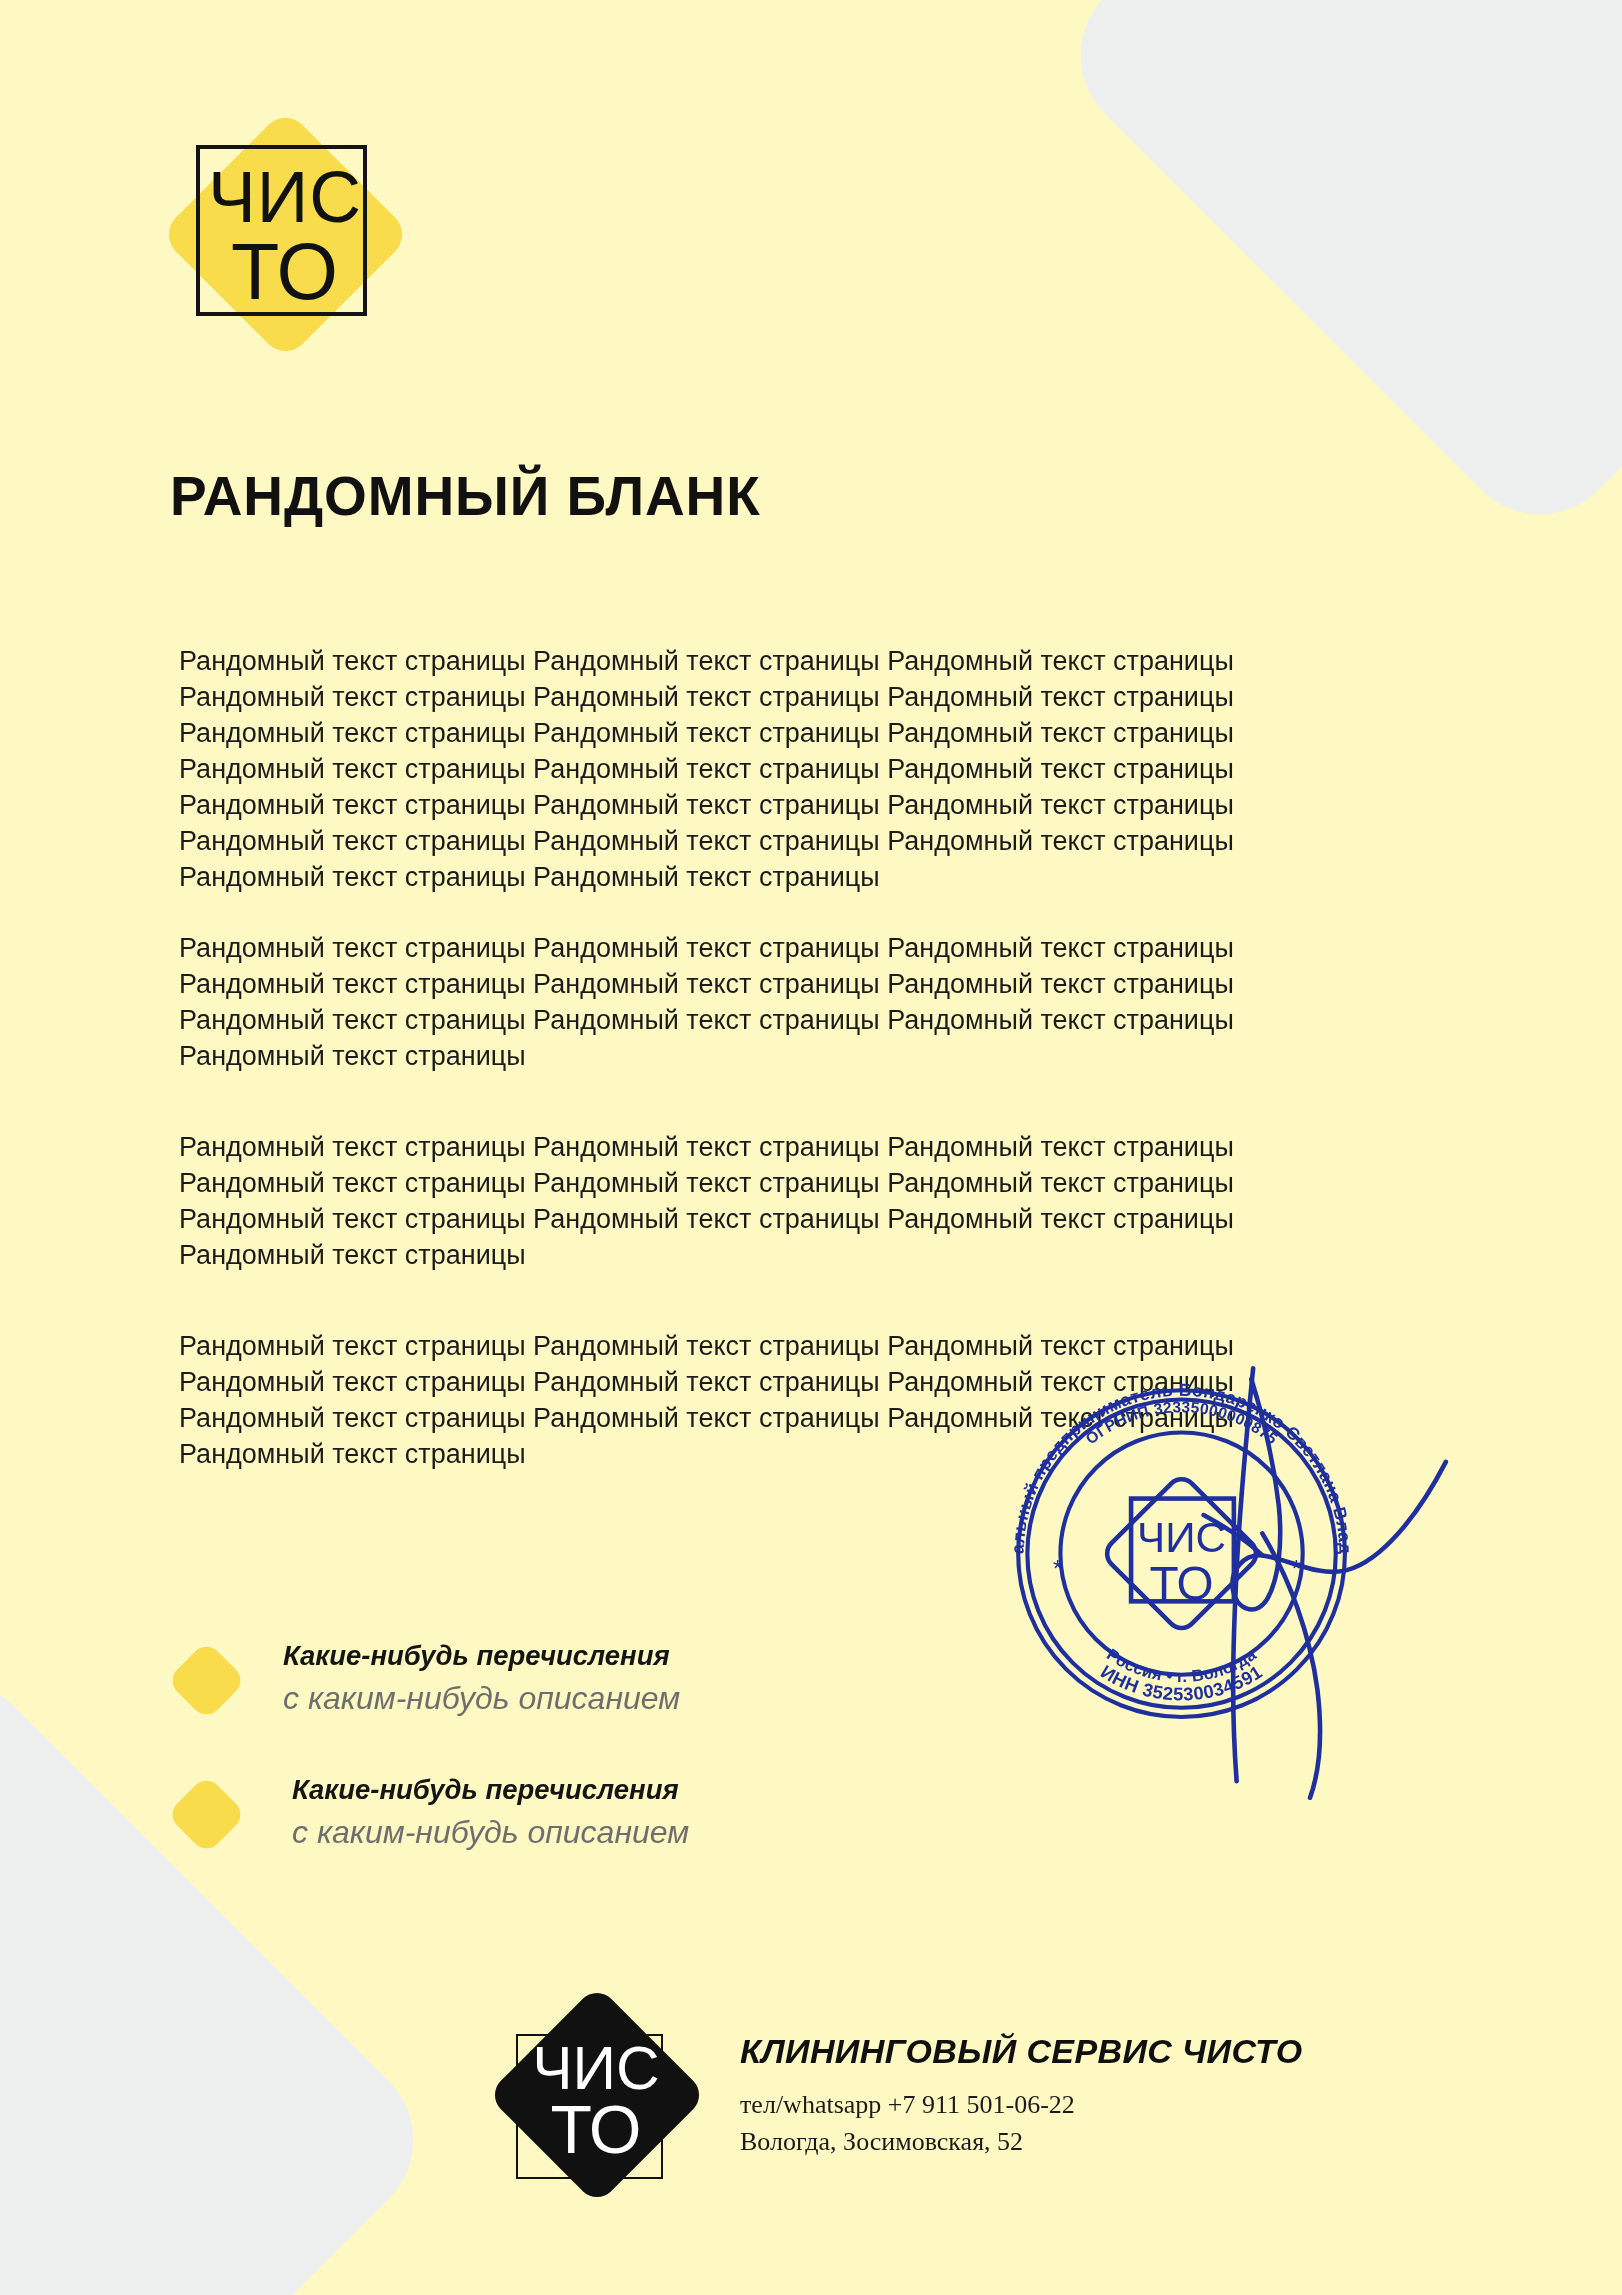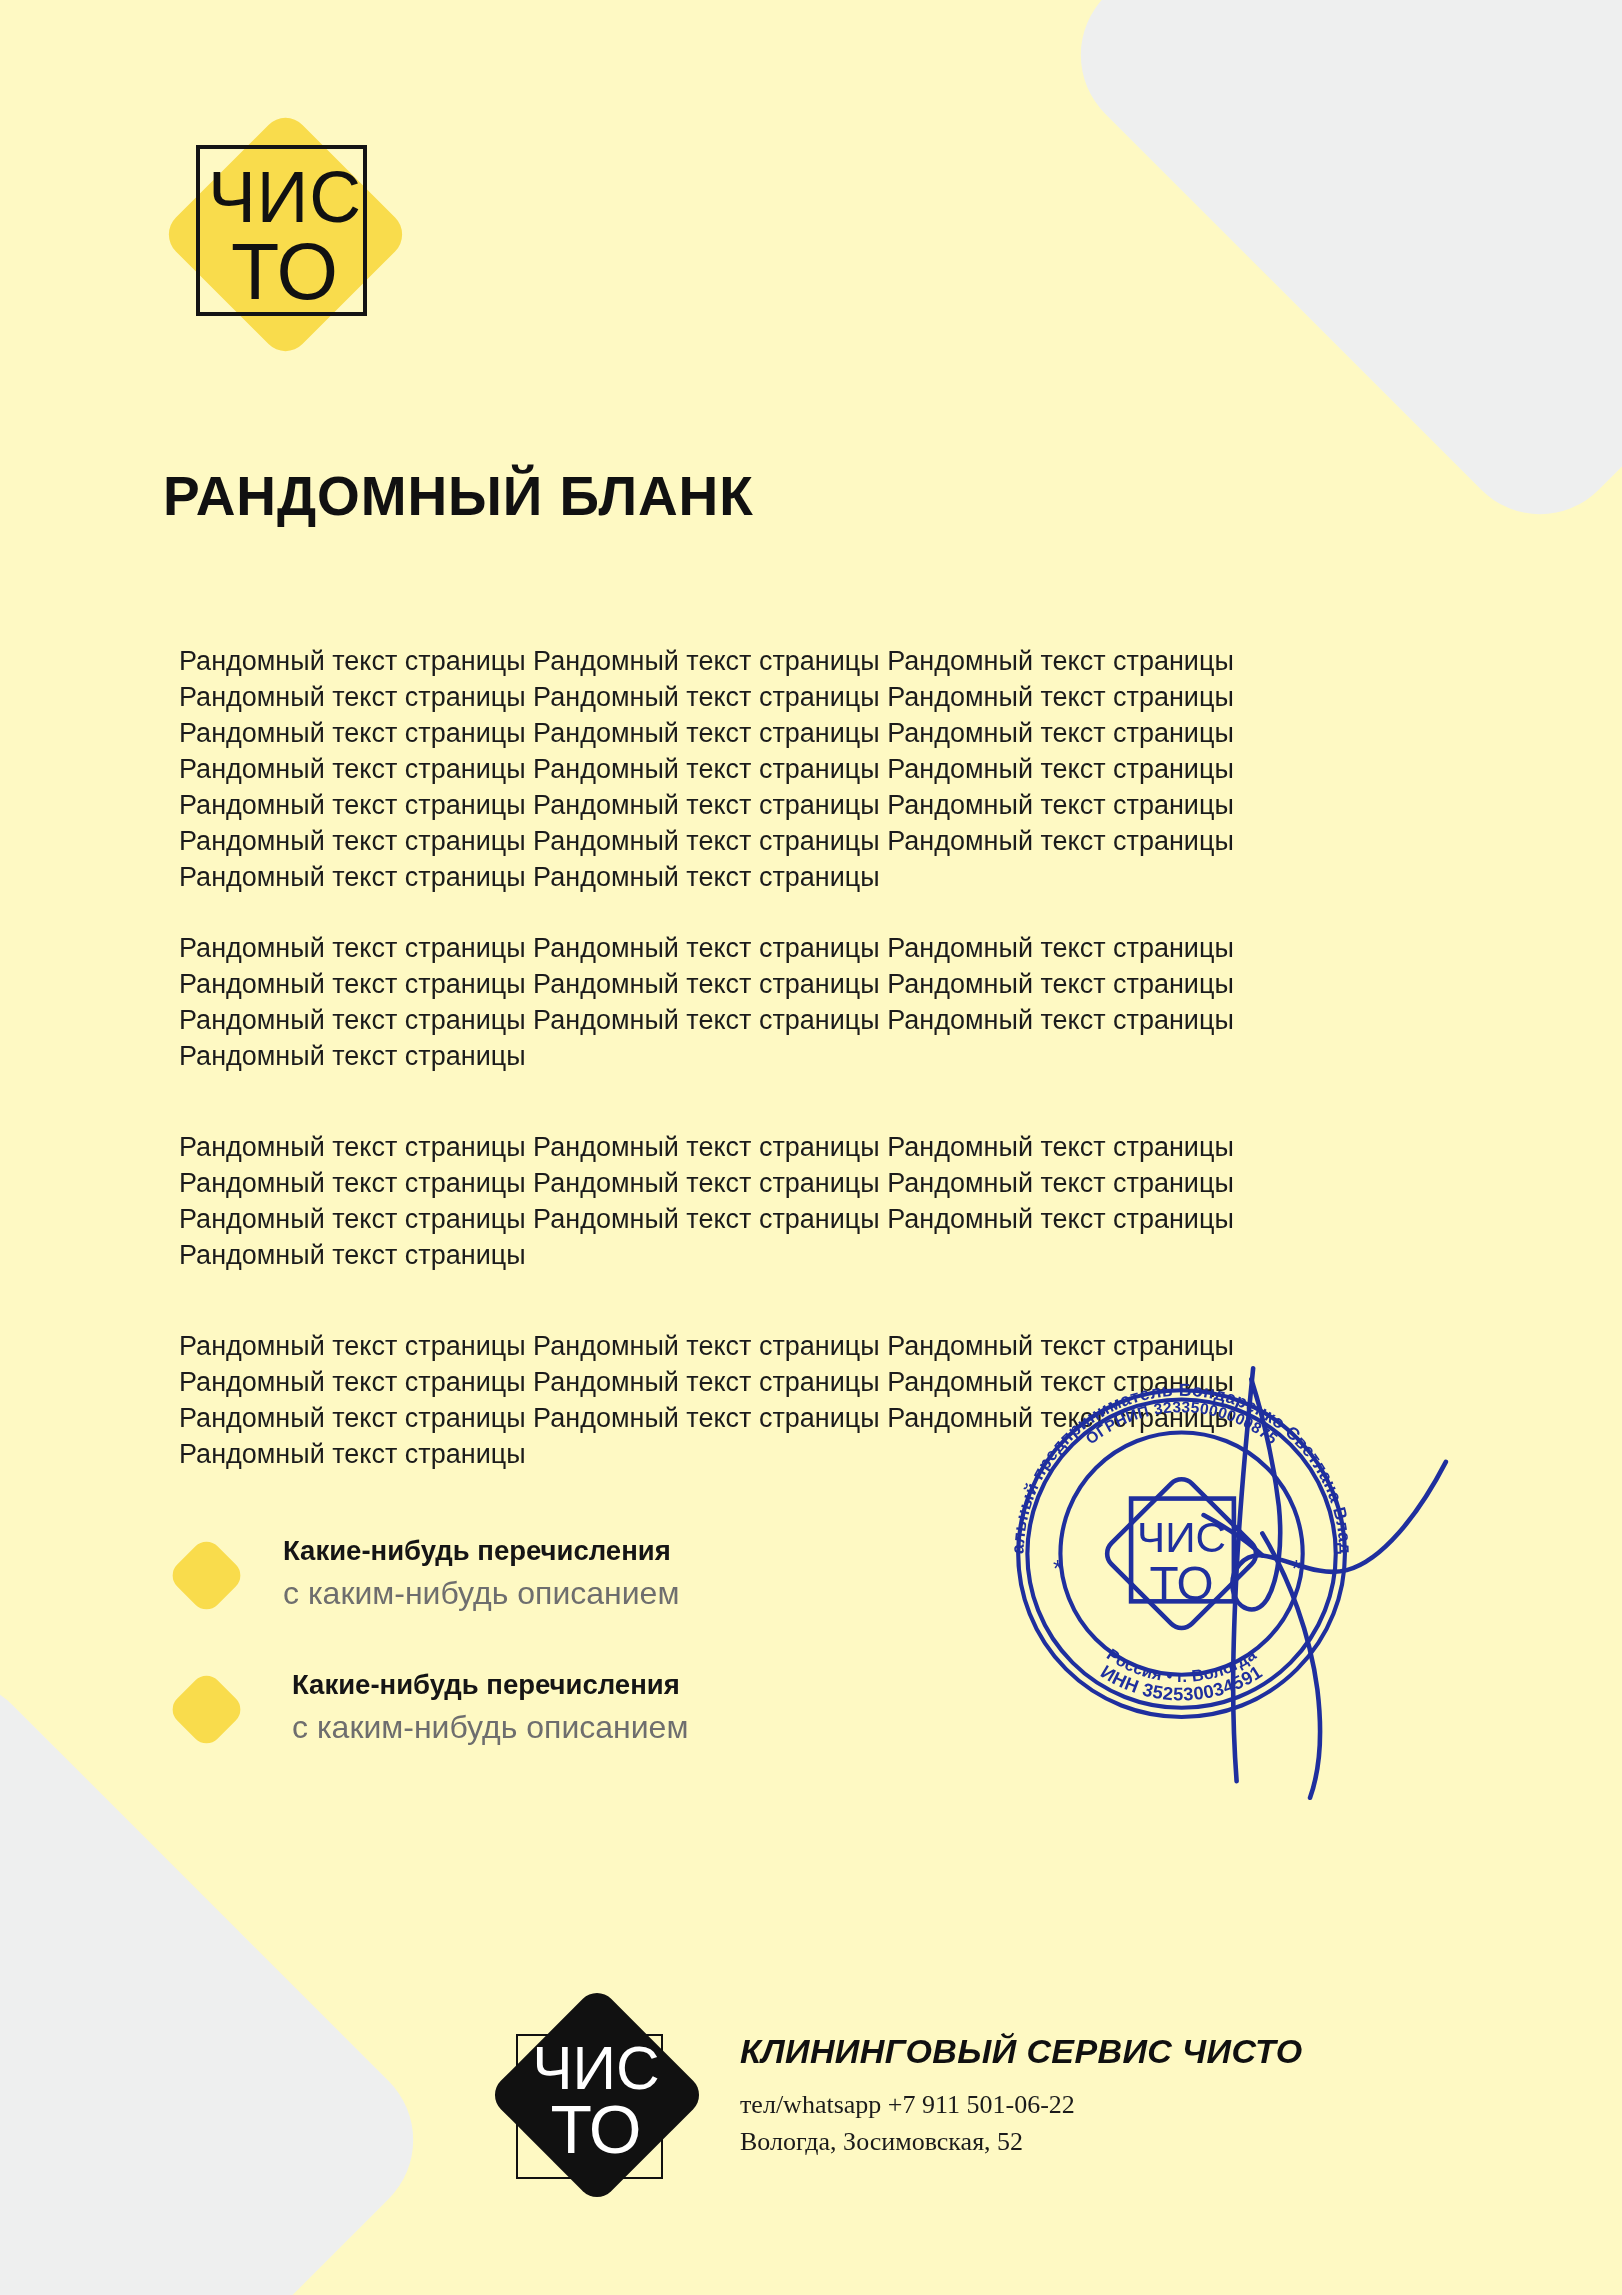--- a/index.html
+++ b/index.html
@@ -71,21 +71,21 @@
     position: absolute;
     left: 0;
     top: 0;
     width: 230px;
     height: 230px;
   }
 
   
   .doc-title {
     position: absolute;
-    left: 163px;
+    left: 170px;
     top: 464px;
     font-size: 55px;
     font-weight: bold;
     letter-spacing: 0.9px;
     color: #111111;
     white-space: nowrap;
   }
 
   
   .body-block {
@@ -100,22 +100,23 @@
     color: #1b1b1b;
     margin: 0 0 35px 8px;
     text-align: left;
   }
   .para.gap-lg { margin-bottom: 55px; }
 
   
   .bullets {
     position: absolute;
     left: 171px;
-    top: 1532px;
+    top: 1637px;
     width: 918px;
+    font-style: italic;
   }
   .bullet-row {
     position: relative;
     min-height: 99px;
     margin-bottom: 35px;
   }
   .bullet-mark {
     position: absolute;
     left: 7.3px;
     top: 14.7px;

